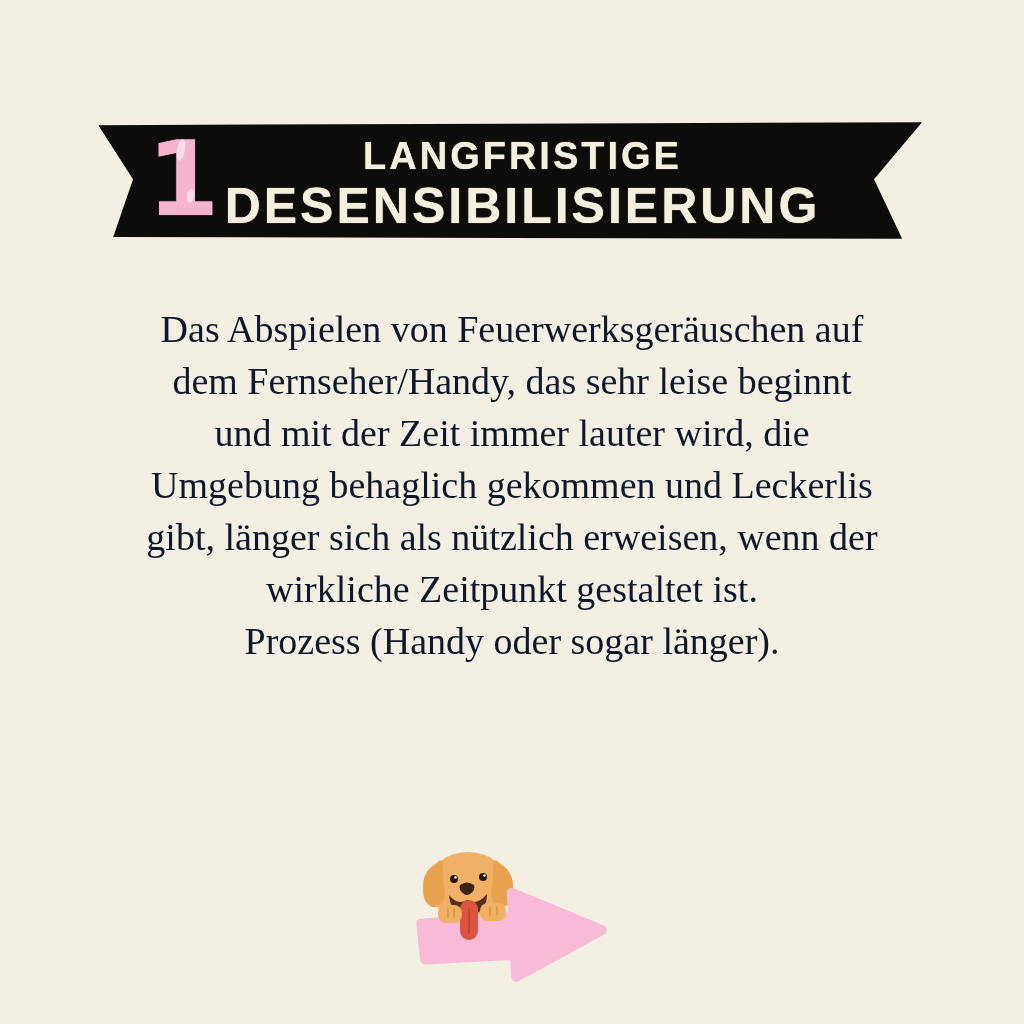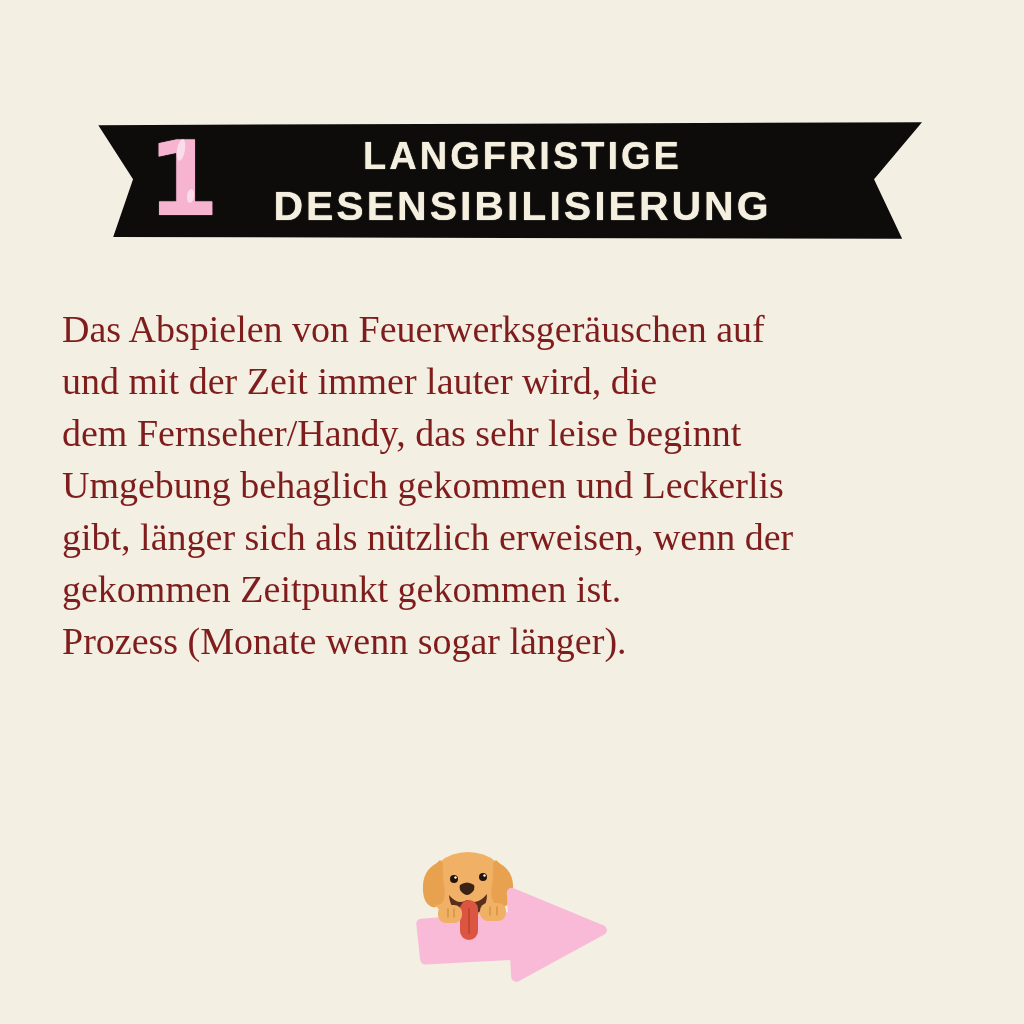--- a/index.html
+++ b/index.html
@@ -54,33 +54,33 @@
 
   .ribbon-title {
     text-align: center;
     color: #f5efe0;
     font-weight: bold;
     letter-spacing: 3px;
     text-shadow: 0 0 1px #f5efe0;
     margin-left: 28px;
   }
   .ribbon-title .line1 { font-size: 38px; line-height: 50px; }
-  .ribbon-title .line2 { font-size: 41px; line-height: 50px; }
+  .ribbon-title .line2 { font-size: 50px; line-height: 50px; }
 
   
   .body-text {
     position: absolute;
     left: 62px;
     top: 303px;
     width: 900px;
-    text-align: left;
+    text-align: center;
     font-family: "Liberation Serif", serif;
     font-size: 38px;
     line-height: 52px;
-    color: #7f1d1d;
+    color: #0f172a;
   }
   .body-text .tline { white-space: nowrap; }
 
   
   .illustration {
     position: absolute;
     left: 398px;
     top: 843px;
     width: 245px;
     height: 165px;
@@ -98,26 +98,26 @@
       <span class="glint-b"></span>
     </div>
     <div class="ribbon-title">
       <div class="line1">LANGFRISTIGE</div>
       <div class="line2">DESENSIBILISIERUNG</div>
     </div>
   </div>
 
   <div class="body-text">
     <div class="tline">Das Abspielen von Feuerwerksgeräuschen auf</div>
+    <div class="tline">dem Fernseher/Handy, das sehr leise beginnt</div>
     <div class="tline">und mit der Zeit immer lauter wird, die</div>
-    <div class="tline">dem Fernseher/Handy, das sehr leise beginnt</div>
     <div class="tline">Umgebung behaglich gekommen und Leckerlis</div>
     <div class="tline">gibt, länger sich als nützlich erweisen, wenn der</div>
-    <div class="tline">gekommen Zeitpunkt gekommen ist.</div>
-    <div class="tline">Prozess (Monate wenn sogar länger).</div>
+    <div class="tline">wirkliche Zeitpunkt gestaltet ist.</div>
+    <div class="tline">Prozess (Handy oder sogar länger).</div>
   </div>
 
   <svg class="illustration" viewBox="0 0 245 165" aria-hidden="true">
 
     <g>
 
       <path d="M44,18 Q26,24 25,42 Q24,60 34,64 Q45,66 47,52 L46,24 Z" fill="#e8a24f"></path>
       <path d="M96,18 Q114,24 115,42 Q116,60 106,64 Q95,66 93,52 L94,24 Z" fill="#e8a24f"></path>
 
       <ellipse cx="70" cy="43" rx="40" ry="34" fill="#f0b166"></ellipse>

